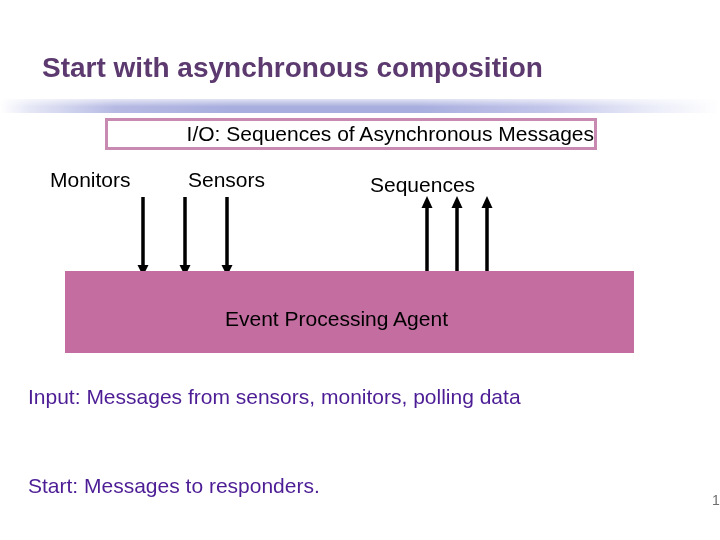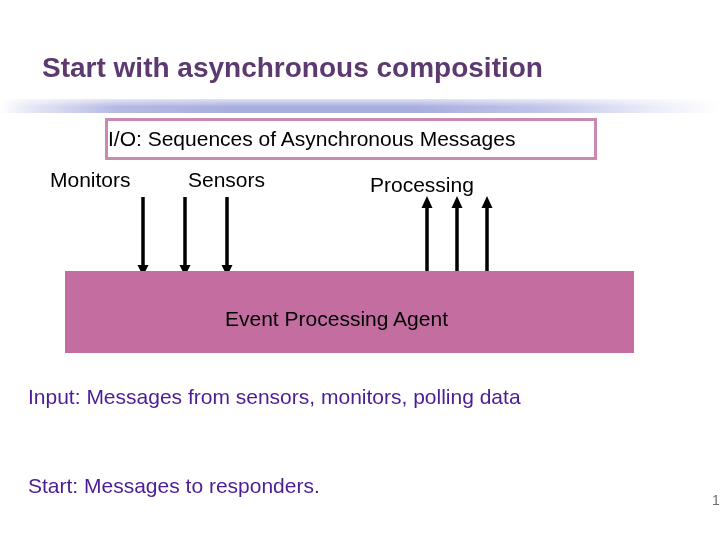--- a/index.html
+++ b/index.html
@@ -31,27 +31,27 @@
     height: 14px;
     background:
       linear-gradient(to bottom, rgba(255,255,255,0.65) 0%, rgba(255,255,255,0) 55%),
       linear-gradient(to right, #ffffff 0%, #e6e8f6 4%, #b6bae3 16%, #a8aede 32%, #a8aede 58%, #c3c6ea 76%, #e9ebf8 90%, #ffffff 100%);
   }
   .io-box {
     position: absolute;
     left: 105px;
     top: 118px;
     width: 492px;
-    height: 42px;
+    height: 32px;
     box-sizing: border-box;
     border: 3px solid #c98ab1;
     background: #ffffff;
     display: flex;
     align-items: center;
-    justify-content: flex-start;
+    justify-content: flex-end;
     font-size: 21px;
     white-space: nowrap;
   }
   .lane-label {
     position: absolute;
     font-size: 21px;
     line-height: 1;
     white-space: nowrap;
   }
   .lane-label.monitors   { left: 50px;  top: 169px; }
@@ -109,21 +109,21 @@
   <h1 class="title">Start with asynchronous composition</h1>
 
   <div class="divider"></div>
 
   <div class="io-box">
     <span>I/O: Sequences of Asynchronous Messages</span>
   </div>
 
   <div class="lane-label monitors">Monitors</div>
   <div class="lane-label sensors">Sensors</div>
-  <div class="lane-label responders">Processing</div>
+  <div class="lane-label responders">Sequences</div>
 
   <svg class="arrows" viewBox="0 0 720 540" xmlns="http://www.w3.org/2000/svg">
 
     <g>
       <line x1="143" y1="197" x2="143" y2="267" stroke="#000000" stroke-width="3.5"></line>
       <polygon points="137.5,265 148.5,265 143,276" fill="#000000"></polygon>
     </g>
     <g>
       <line x1="185" y1="197" x2="185" y2="267" stroke="#000000" stroke-width="3.5"></line>
       <polygon points="179.5,265 190.5,265 185,276" fill="#000000"></polygon>

